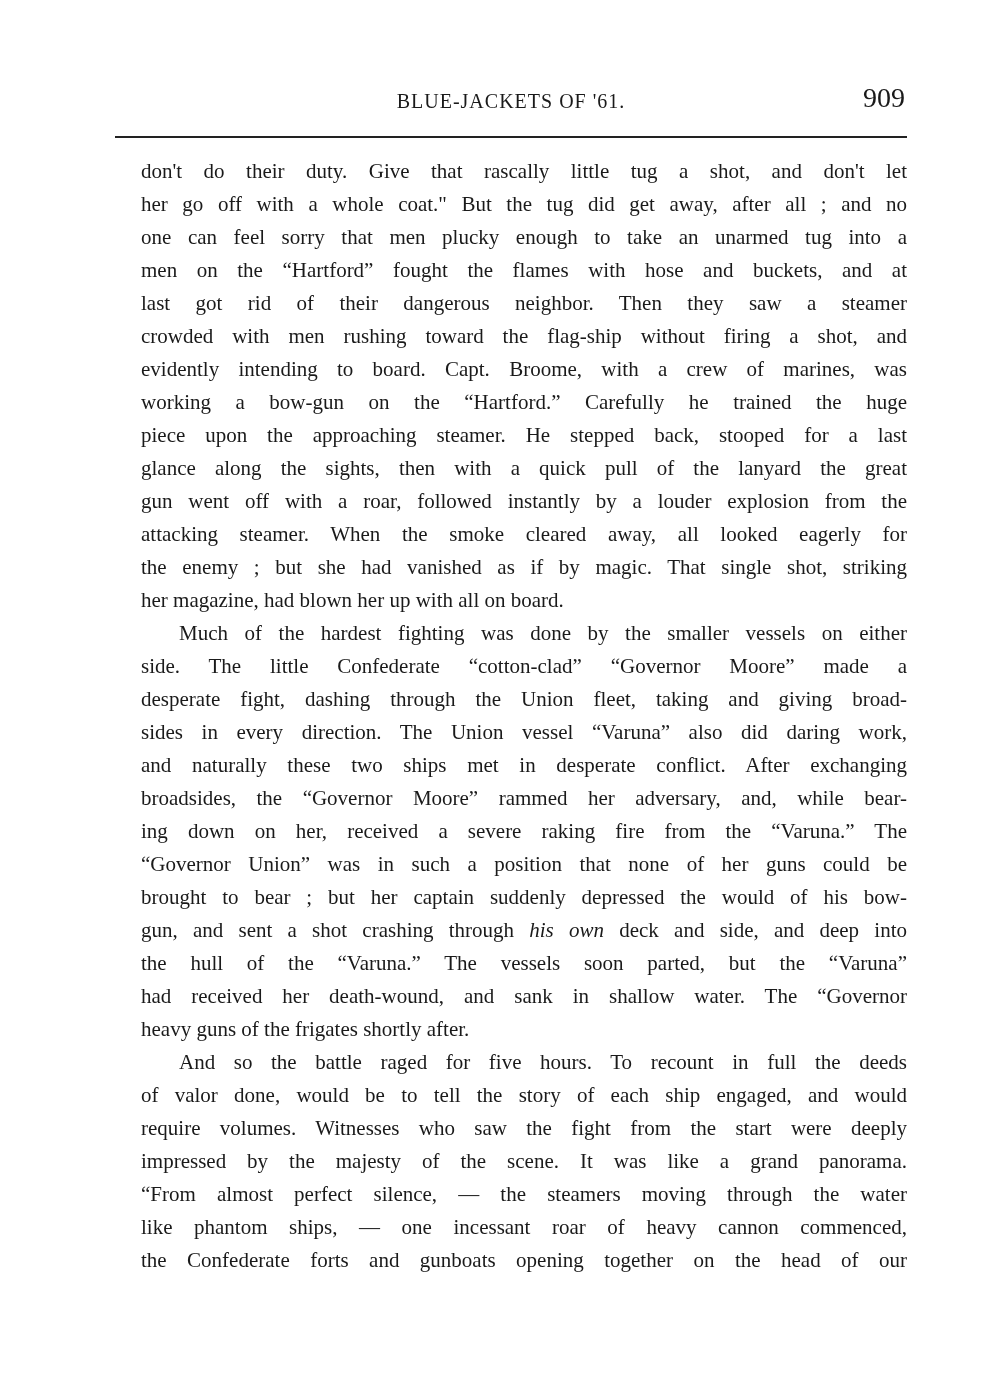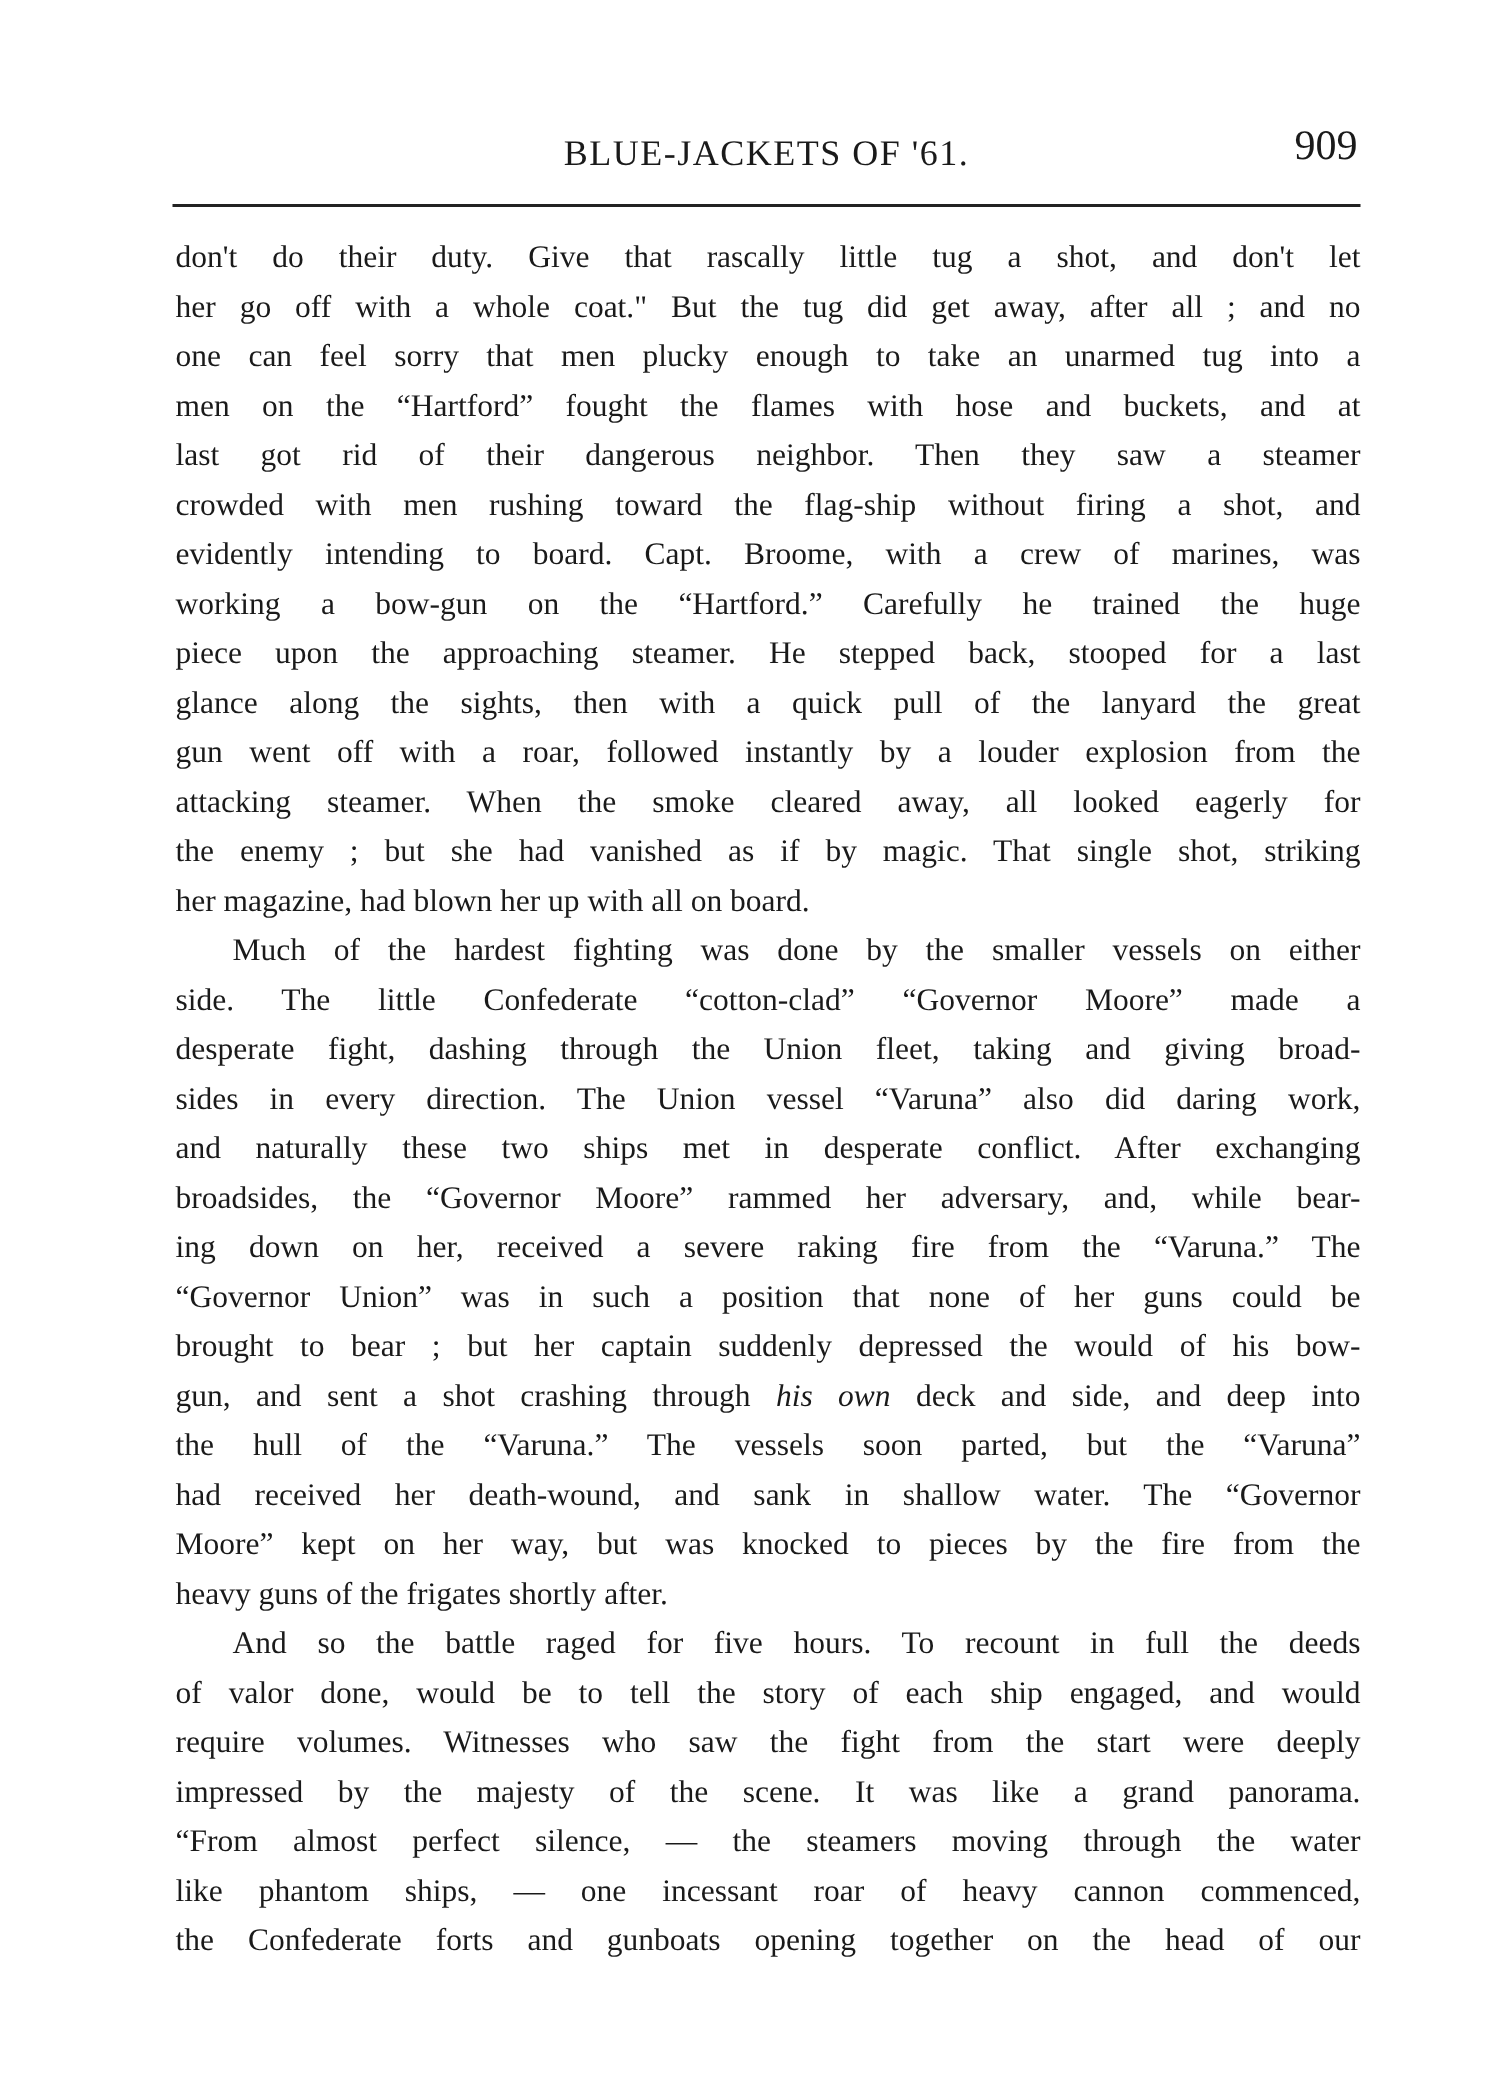--- a/index.html
+++ b/index.html
@@ -21,21 +21,21 @@
       width: 792px;
       top: 82px;
       height: 40px;
     }
     .running-title {
       position: absolute;
       left: 0;
       right: 0;
       top: 8px;
       text-align: center;
-      font-size: 24px;
+      font-size: 20px;
       letter-spacing: 1px;
       font-weight: normal;
     }
     .page-number {
       position: absolute;
       right: 2px;
       top: 0px;
       font-size: 28px;
     }
     .header-rule {
@@ -54,20 +54,21 @@
     }
     .line {
       display: block;
       height: 33px;
       line-height: 33px;
       font-size: 21px;
       text-align: justify;
       text-align-last: justify;
       white-space: nowrap;
       overflow: visible;
+      margin-left: 24px;
     }
     .line.last {
       text-align-last: left;
     }
     .line.indent {
       padding-left: 38px;
     }
     em.italic {
       font-style: italic;
     }
@@ -104,21 +105,20 @@
       <span class="line">desperate fight, dashing through the Union fleet, taking and giving broad-</span>
       <span class="line">sides in every direction. The Union vessel “Varuna” also did daring work,</span>
       <span class="line">and naturally these two ships met in desperate conflict. After exchanging</span>
       <span class="line">broadsides, the “Governor Moore” rammed her adversary, and, while bear-</span>
       <span class="line">ing down on her, received a severe raking fire from the “Varuna.” The</span>
       <span class="line">“Governor Union” was in such a position that none of her guns could be</span>
       <span class="line">brought to bear ; but her captain suddenly depressed the would of his bow-</span>
       <span class="line"><span>gun, and sent a shot crashing through </span><em class="italic">his own</em><span> deck and side, and deep into</span></span>
       <span class="line">the hull of the “Varuna.” The vessels soon parted, but the “Varuna”</span>
       <span class="line">had received her death-wound, and sank in shallow water. The “Governor</span>
-      <span class="line">Moore” kept on her way, but was knocked to pieces by the fire from the</span>
       <span class="line last">heavy guns of the frigates shortly after.</span>
     </div>
     <div>
       <span class="line indent">And so the battle raged for five hours. To recount in full the deeds</span>
       <span class="line">of valor done, would be to tell the story of each ship engaged, and would</span>
       <span class="line">require volumes. Witnesses who saw the fight from the start were deeply</span>
       <span class="line">impressed by the majesty of the scene. It was like a grand panorama.</span>
       <span class="line">“From almost perfect silence, — the steamers moving through the water</span>
       <span class="line">like phantom ships, — one incessant roar of heavy cannon commenced,</span>
       <span class="line">the Confederate forts and gunboats opening together on the head of our</span>

